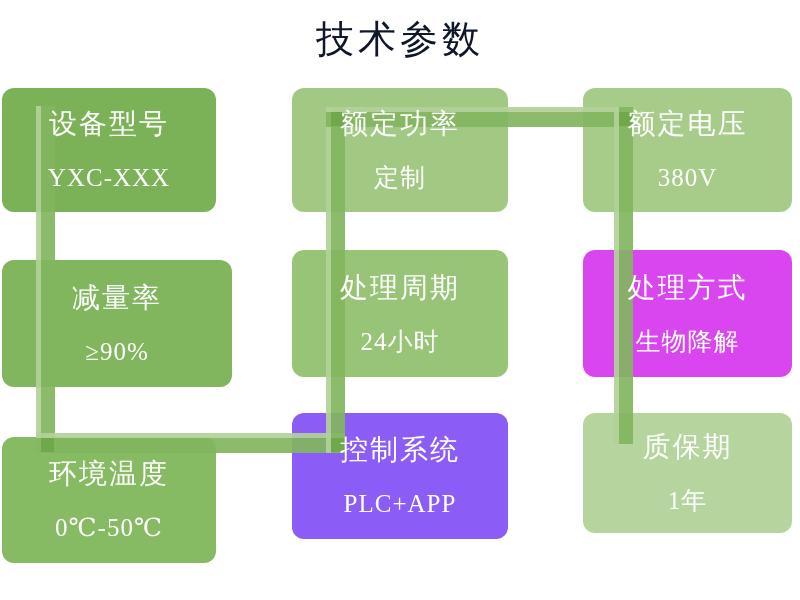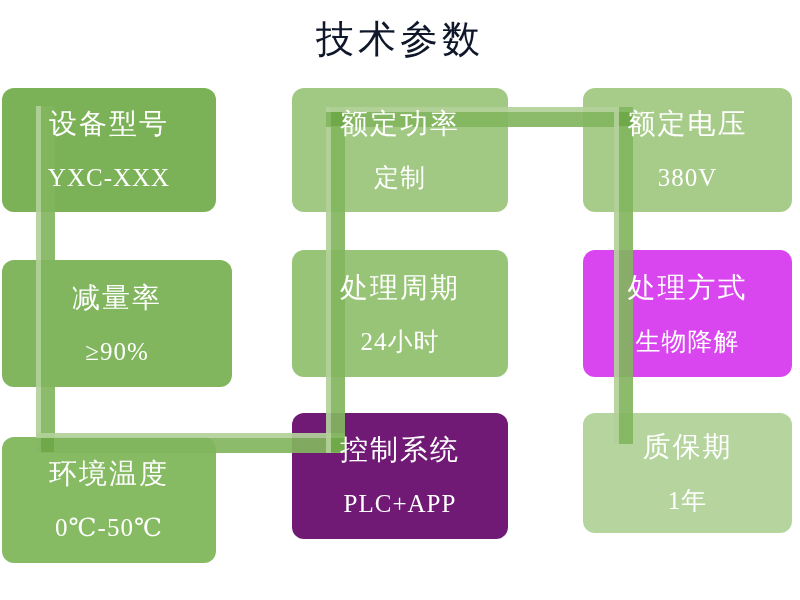--- a/index.html
+++ b/index.html
@@ -91,21 +91,21 @@
     <div class="txt value">24小时</div>
   </div>
   <div class="card c6" style="background: #d946ef;">
     <div class="txt label">处理方式</div>
     <div class="txt value">生物降解</div>
   </div>
   <div class="card c7" style="background: rgb(134, 186, 99); margin-top: 24px;">
     <div class="txt label">环境温度</div>
     <div class="txt value">0℃-50℃</div>
   </div>
-  <div class="card c8" style="background: #701a75;">
+  <div class="card c8" style="background: #8b5cf6;">
     <div class="txt label">控制系统</div>
     <div class="txt value">PLC+APP</div>
   </div>
   <div class="card c9" style="background: rgb(181, 212, 158);">
     <div class="txt label">质保期</div>
     <div class="txt value">1年</div>
   </div>
 
 </div>
 

